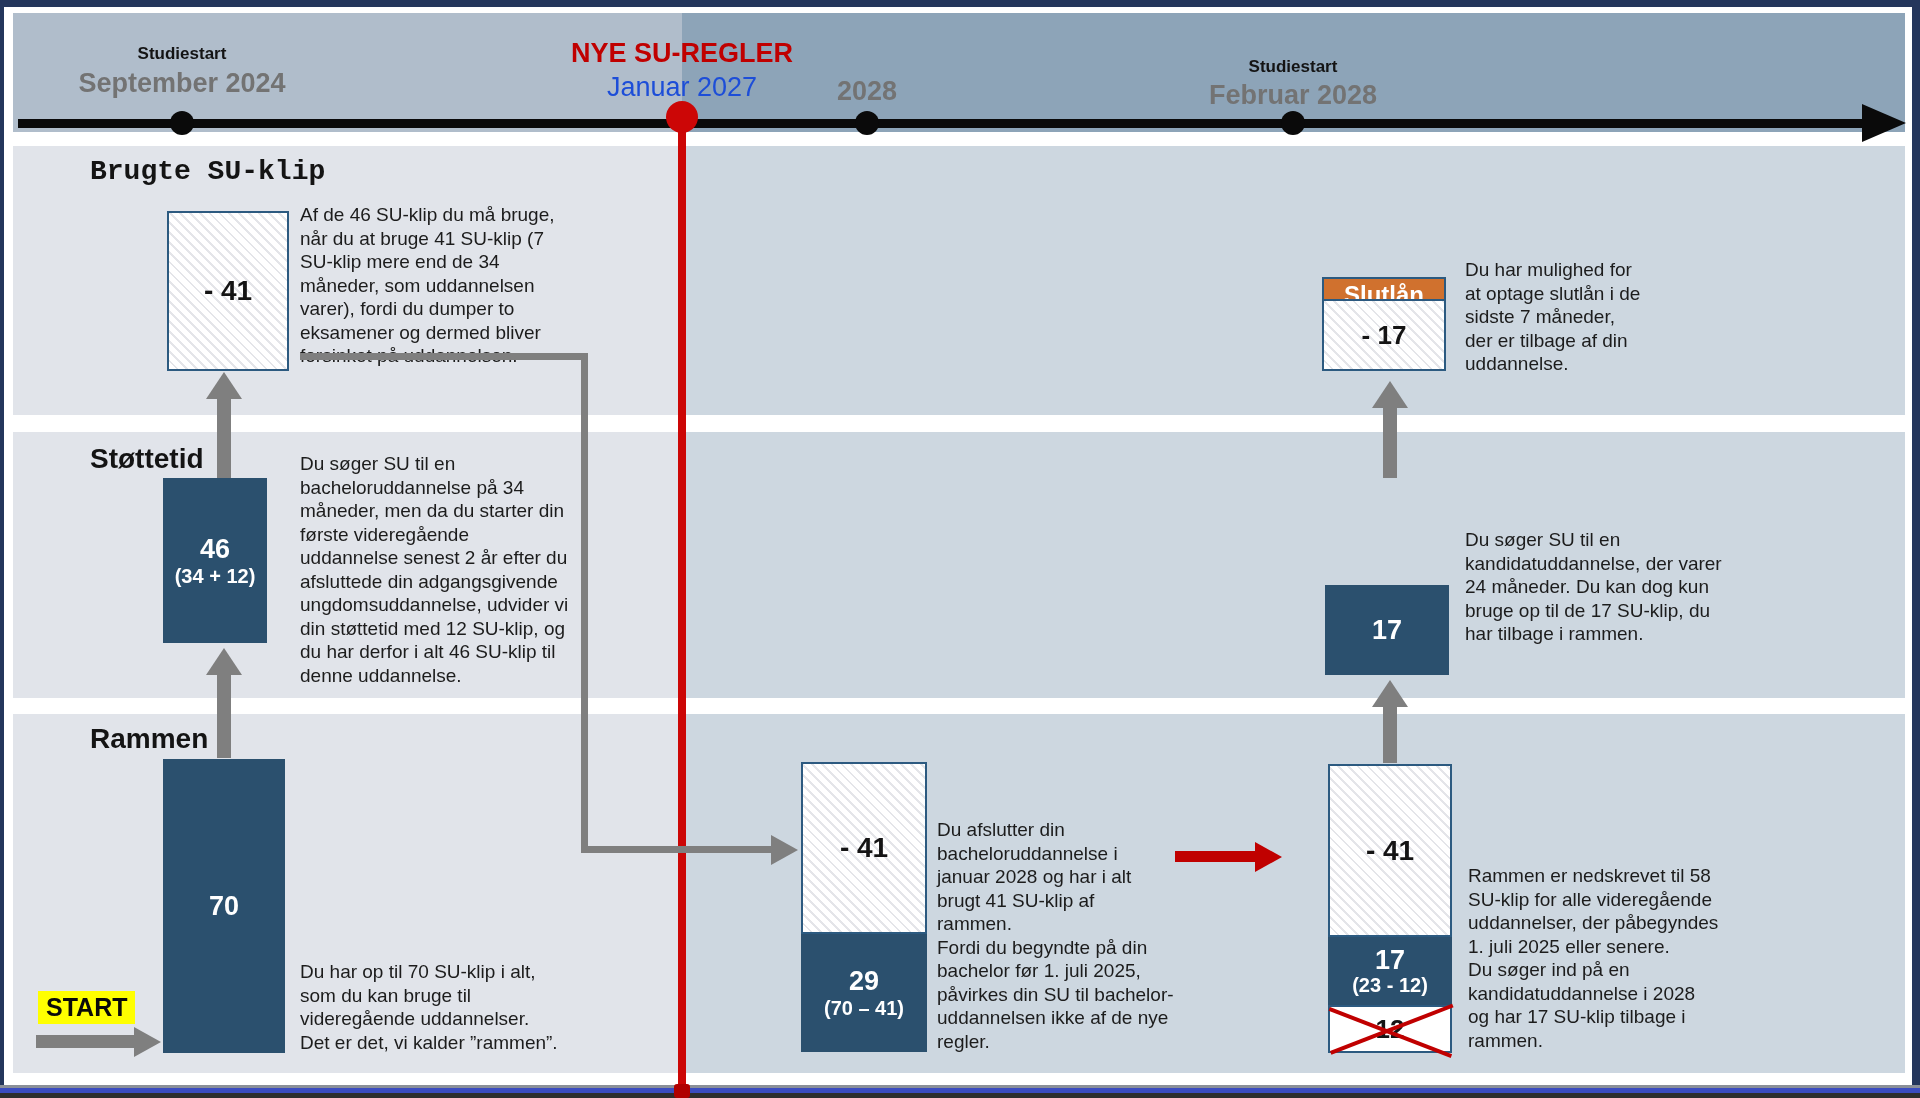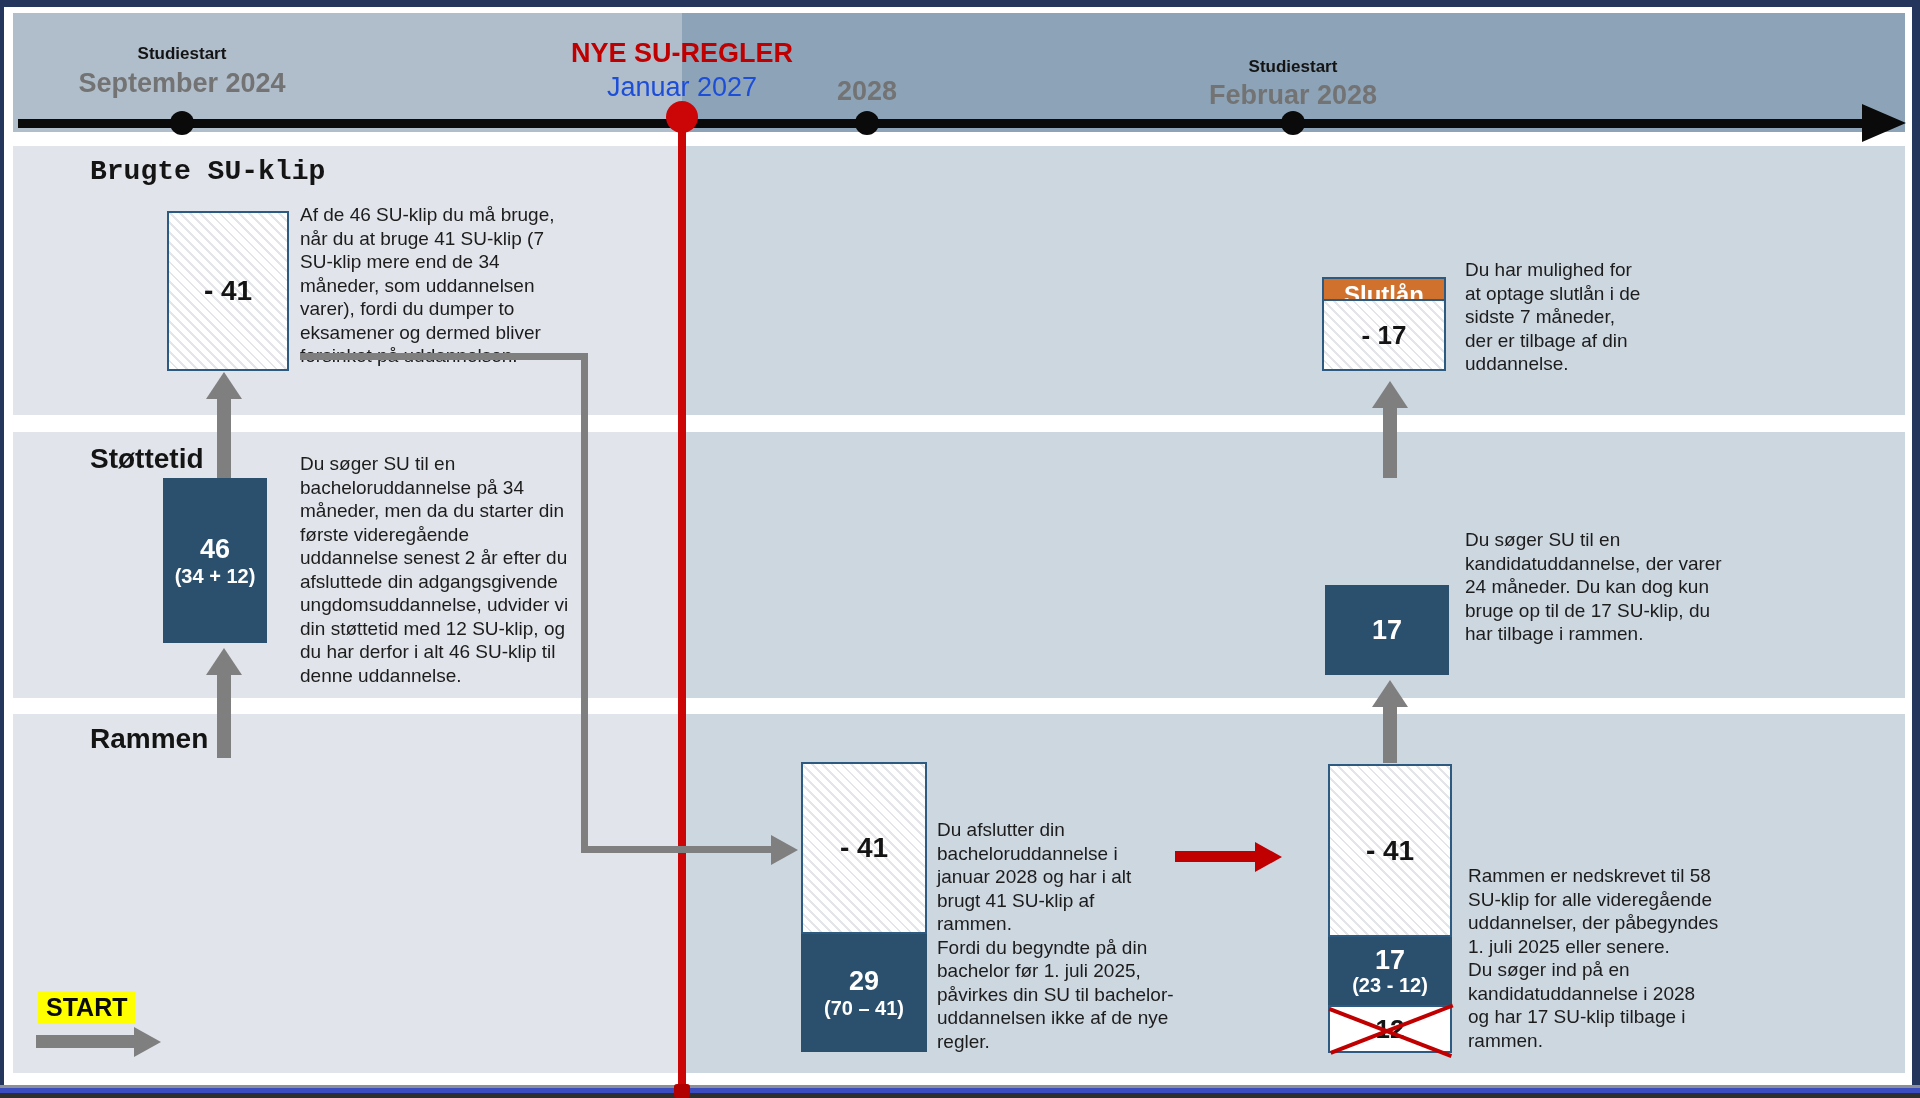--- a/index.html
+++ b/index.html
@@ -151,25 +151,32 @@
   <div class="abs note" style="left:1465px;top:528px;width:320px;">Du søger SU til en
 kandidatuddannelse, der varer
 24 måneder. Du kan dog kun
 bruge op til de 17 SU-klip, du
 har tilbage i rammen.</div>
   <div class="abs uparrow" style="left:1372px;top:680px;height:83px;">
     <div class="head"></div>
     <div class="shaft" style="height:56px;"></div>
   </div>
 
+  <div class="abs bluefill centercol" style="left:163px;top:759px;width:122px;height:294px;">
+    <div class="v">70</div>
+  </div>
   <div class="abs start-chip" style="left:38px;top:991px;">START</div>
   <div class="abs" style="left:36px;top:1028px;">
     <div class="abs conn" style="left:0;top:7px;width:98px;height:13px;"></div>
     <div class="abs conn-head" style="left:98px;top:-1px;"></div>
   </div>
+  <div class="abs note" style="left:300px;top:960px;width:340px;">Du har op til 70 SU-klip i alt,
+som du kan bruge til
+videregående uddannelser.
+Det er det, vi kalder ”rammen”.</div>
 
   <div class="abs hatch boxnum" style="left:801px;top:762px;width:126px;height:172px;">- 41</div>
   <div class="abs bluefill centercol" style="left:801px;top:934px;width:126px;height:118px;">
     <div class="v">29</div>
     <div class="s">(70 – 41)</div>
   </div>
   <div class="abs note" style="left:937px;top:818px;width:310px;">Du afslutter din
 bacheloruddannelse i
 januar 2028 og har i alt
 brugt 41 SU-klip af

